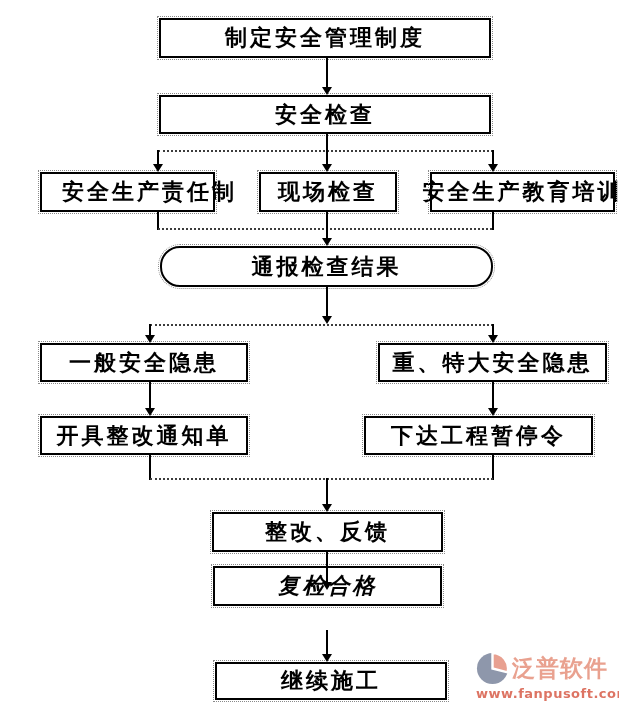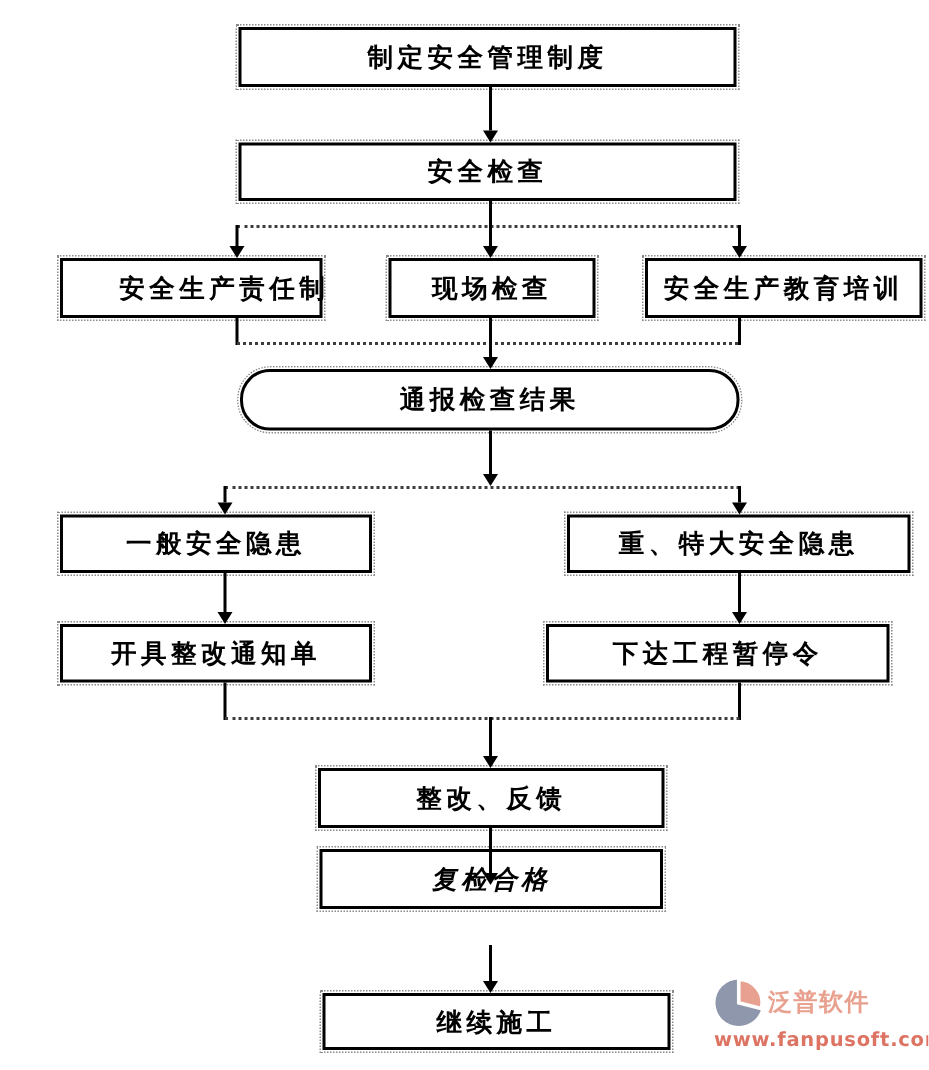--- a/index.html
+++ b/index.html
@@ -14,21 +14,21 @@
   .box {
     position: absolute;
     box-sizing: border-box;
     background: #ffffff;
     border: 2px solid #000000;
     outline: 1px dotted #8a8a8a;
     outline-offset: 1px;
     display: flex;
     align-items: center;
     justify-content: center;
-    font-size: 17px;
+    font-size: 22px;
     font-weight: 700;
     letter-spacing: 3px;
     color: #000000;
     white-space: nowrap;
   }
   .vline {
     position: absolute;
     width: 2px;
     background: #000000;
   }
@@ -50,21 +50,21 @@
     left: 476px;
     top: 652px;
     width: 140px;
     height: 58px;
   }
   .wm-row {
     display: flex;
     align-items: center;
   }
   .wm-brand {
-    font-size: 16px;
+    font-size: 23px;
     font-weight: 700;
     letter-spacing: 1px;
     margin-left: 3px;
   }
   .wm-url {
     font-size: 13px;
     font-weight: 700;
     letter-spacing: 0.5px;
     margin-top: 1px;
     text-align: center;

